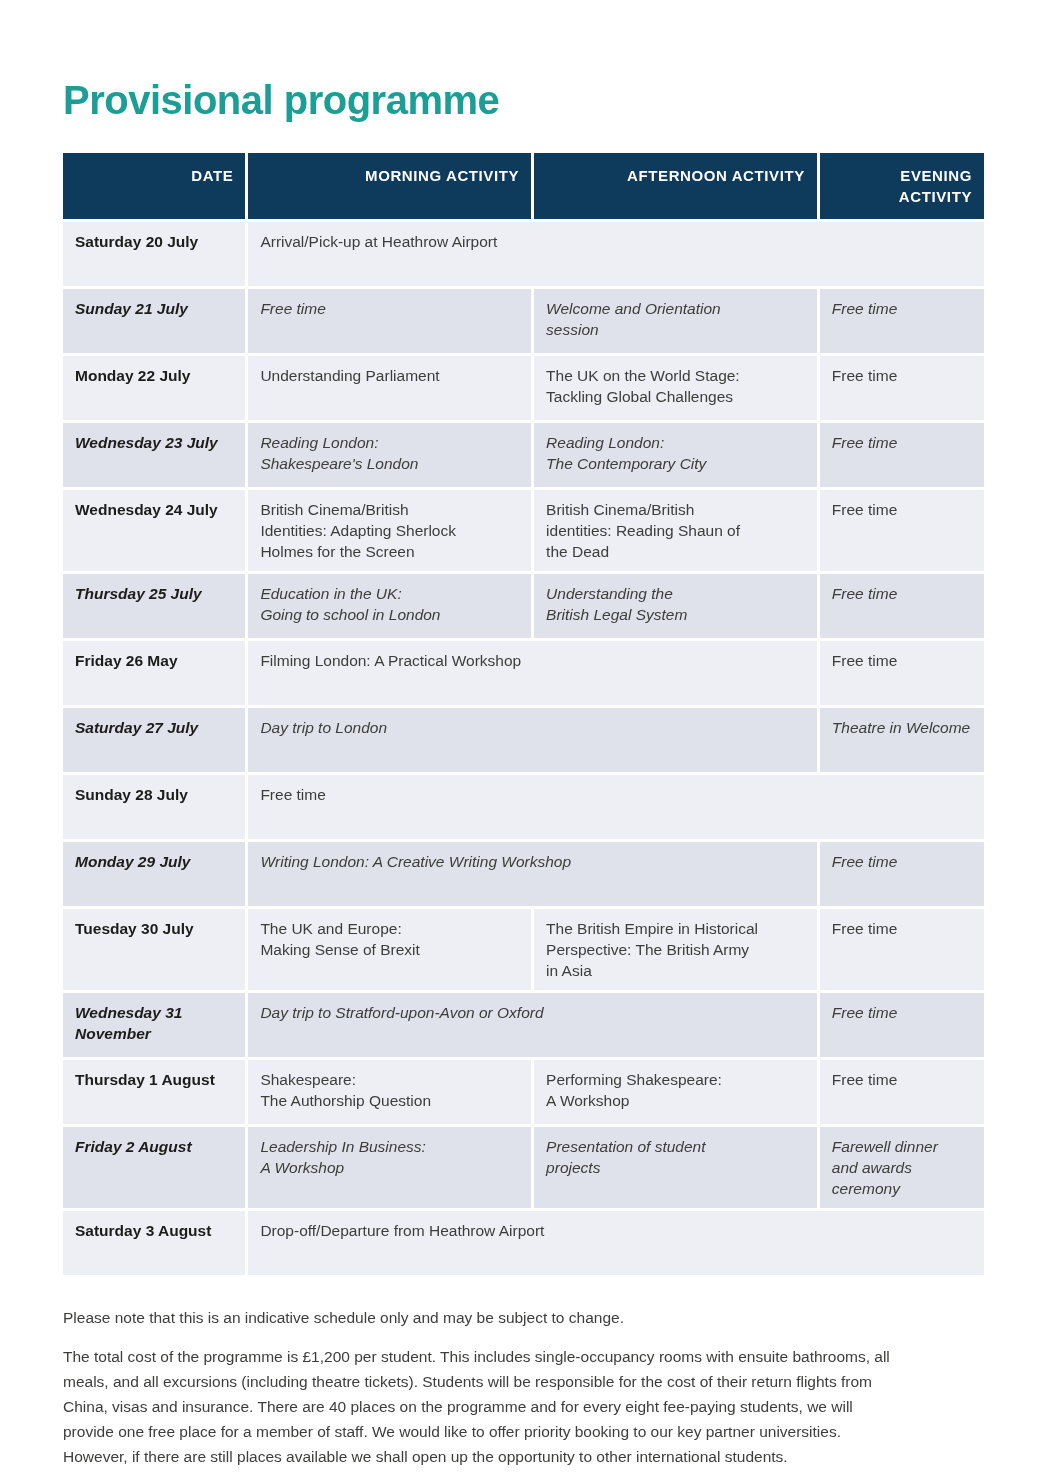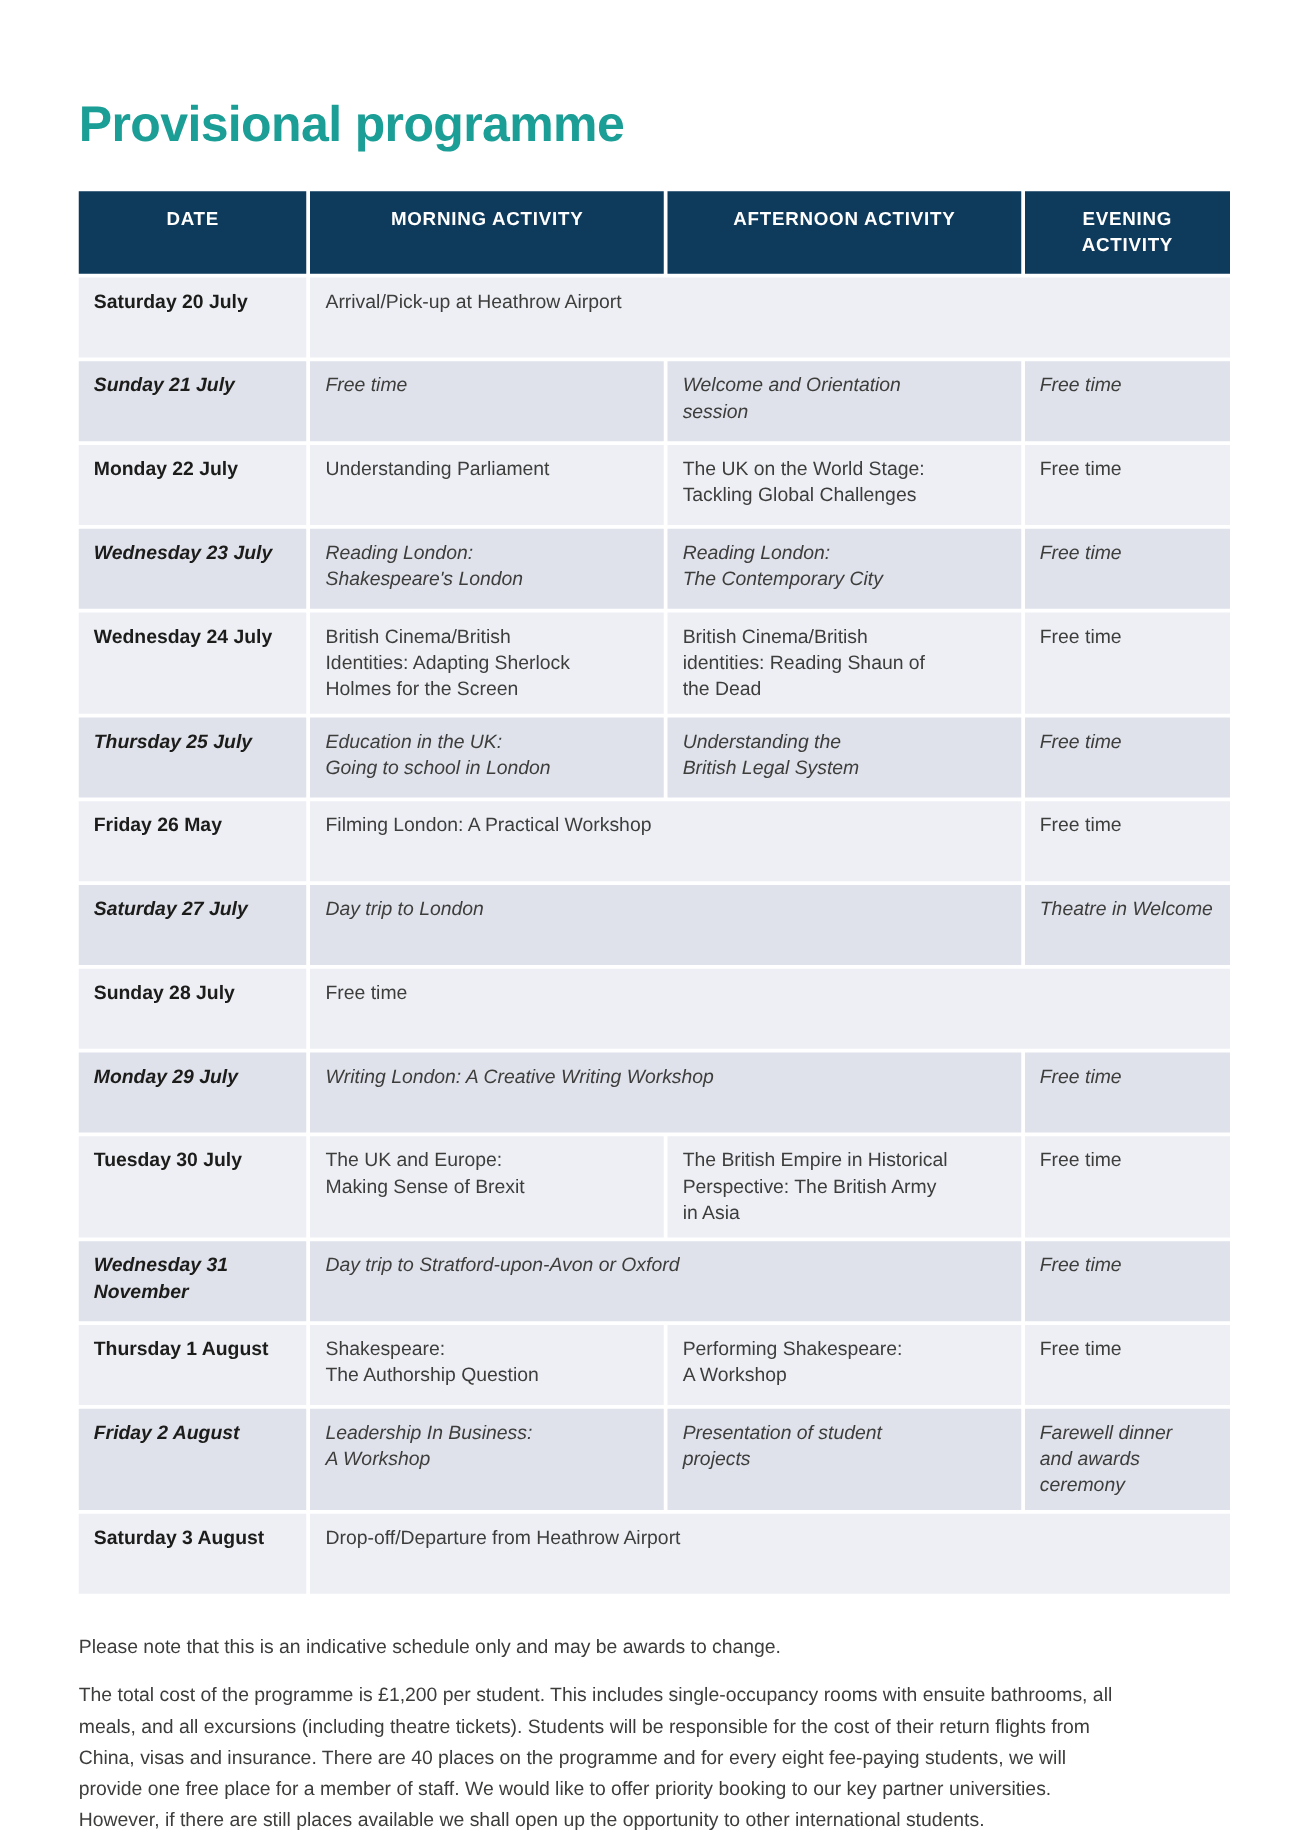--- a/index.html
+++ b/index.html
@@ -35,21 +35,21 @@
   col.c-date      { width: 20%; }
   col.c-morning   { width: 31%; }
   col.c-afternoon { width: 31%; }
   col.c-evening   { width: 18%; }
   th {
     background: var(--navy, #0e3a5c);
     color: #ffffff;
     font-size: 15px;
     font-weight: 700;
     letter-spacing: 0.6px;
-    text-align: center;
+    text-align: right;
     vertical-align: top;
     padding: 12px 12px;
     height: 54px;
     box-sizing: border-box;
     line-height: 21px;
   }
   td {
     vertical-align: top;
     padding: 9px 12px;
     font-size: 15.5px;
@@ -195,17 +195,17 @@
 ceremony</td>
         </tr>
         <tr class="row-light">
           <td class="date-cell">Saturday 3 August</td>
           <td colspan="3">Drop-off/Departure from Heathrow Airport</td>
         </tr>
       </tbody>
   </table>
 
   <div class="notes">
-    <p>Please note that this is an indicative schedule only and may be awards to change.</p>
+    <p>Please note that this is an indicative schedule only and may be subject to change.</p>
     <p>The total cost of the programme is £1,200 per student. This includes single-occupancy rooms with ensuite bathrooms, all meals, and all excursions (including theatre tickets). Students will be responsible for the cost of their return flights from China, visas and insurance. There are 40 places on the programme and for every eight fee-paying students, we will provide one free place for a member of staff. We would like to offer priority booking to our key partner universities. However, if there are still places available we shall open up the opportunity to other international students.</p>
   </div>
 
 </div>
 
 </body></html>

